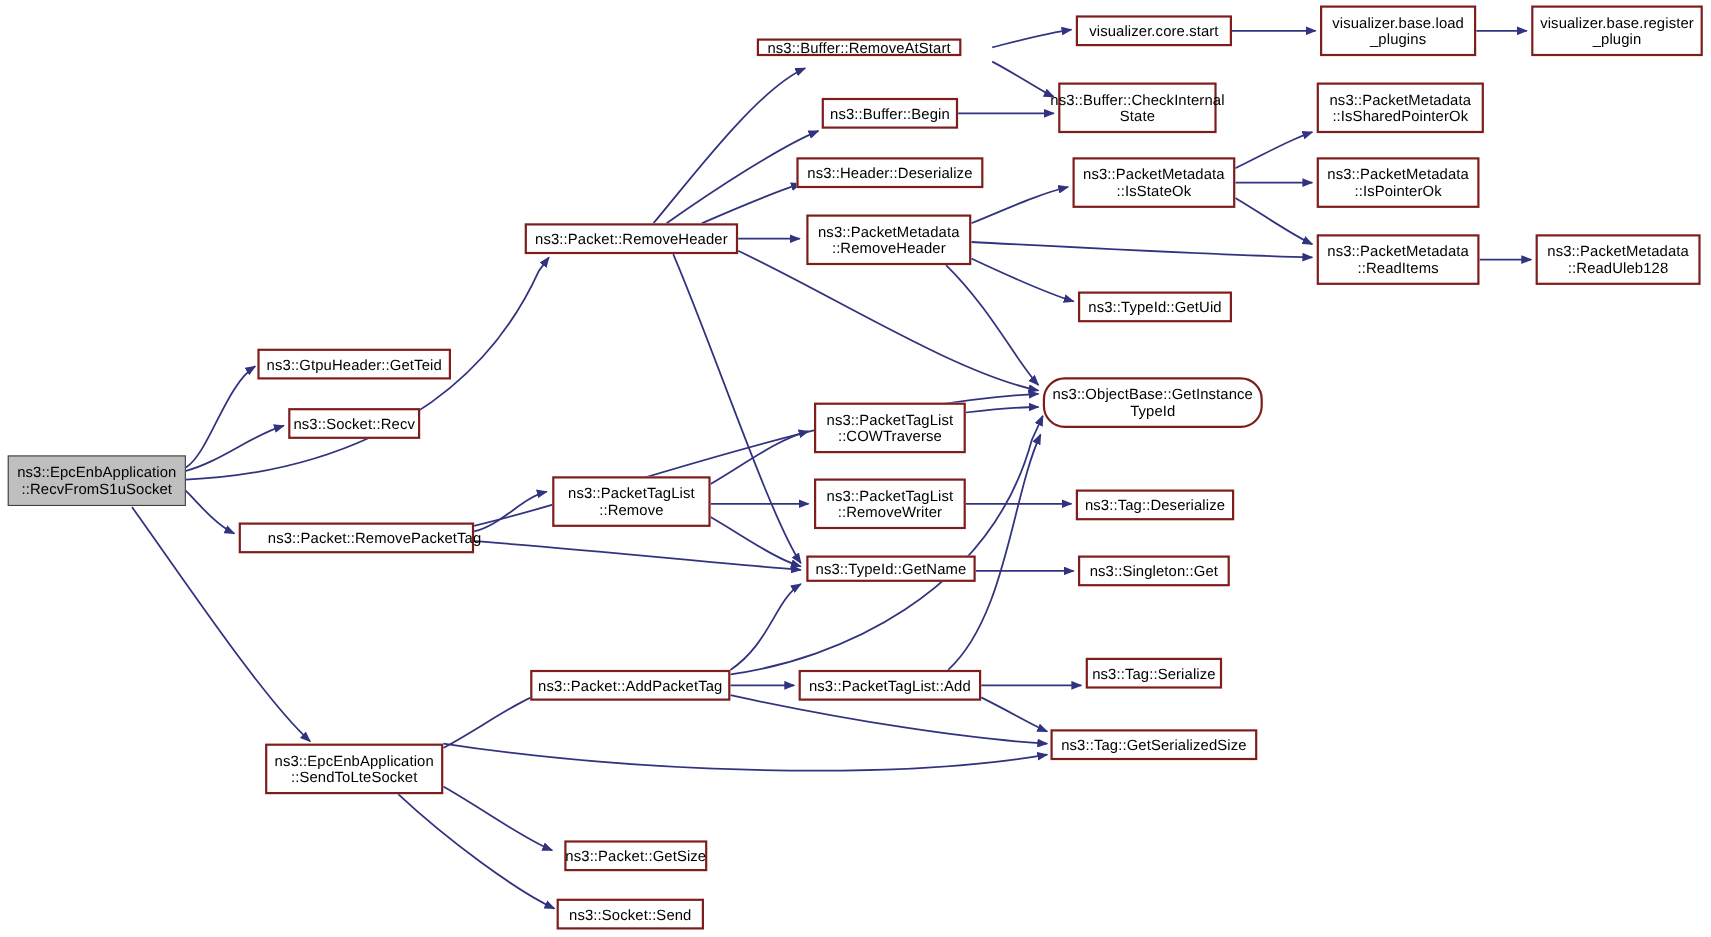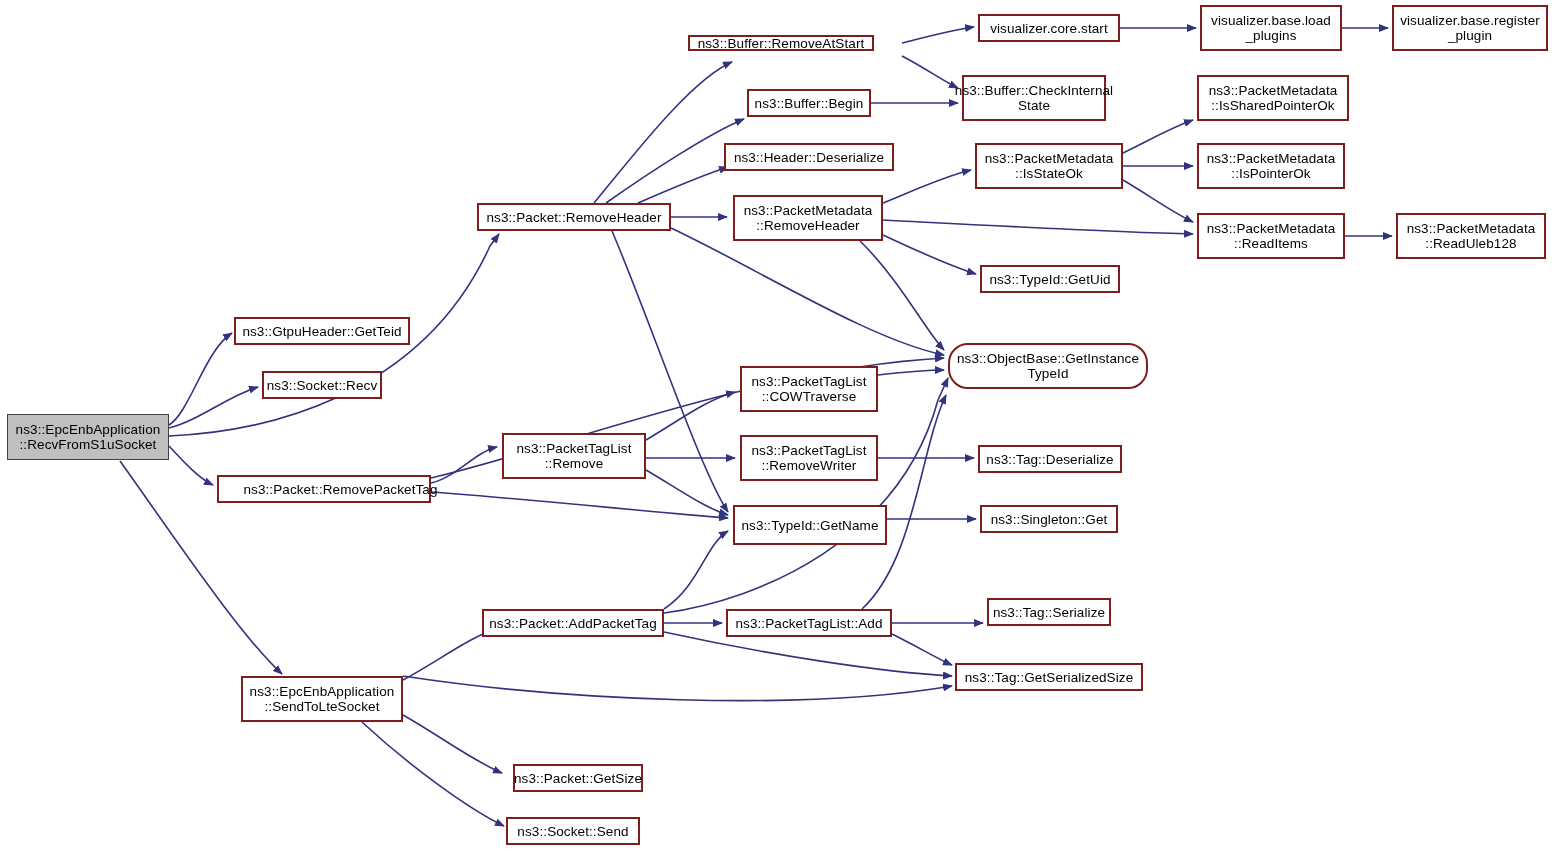--- a/index.html
+++ b/index.html
@@ -149,21 +149,21 @@
       <div class="node" style="left: 506px; top: 817px; width: 134px; height: 28px;"><span class="node-label">ns3::Socket::Send</span></div>
       <div class="node" style="left: 688px; top: 35px; width: 186px; height: 16px;"><span class="node-label">ns3::Buffer::RemoveAtStart</span></div>
       <div class="node" style="left: 747px; top: 89px; width: 124px; height: 28px;"><span class="node-label">ns3::Buffer::Begin</span></div>
       <div class="node" style="left: 724px; top: 143px; width: 170px; height: 28px;"><span class="node-label">ns3::Header::Deserialize</span></div>
       <div class="node" style="left: 733px; top: 195px; width: 150px; height: 46px;"><span class="node-label">ns3::PacketMetadata
 ::RemoveHeader</span></div>
       <div class="node" style="left: 740px; top: 366px; width: 138px; height: 46px;"><span class="node-label">ns3::PacketTagList
 ::COWTraverse</span></div>
       <div class="node" style="left: 740px; top: 435px; width: 138px; height: 46px;"><span class="node-label">ns3::PacketTagList
 ::RemoveWriter</span></div>
-      <div class="node" style="left: 733px; top: 505px; width: 154px; height: 40px;"><span class="node-label">ns3::TypeId::GetName</span></div>
+      <div class="node" style="left: 733px; top: 505px; width: 154px; height: 24px;"><span class="node-label">ns3::TypeId::GetName</span></div>
       <div class="node" style="left: 726px; top: 609px; width: 166px; height: 28px;"><span class="node-label">ns3::PacketTagList::Add</span></div>
       <div class="node" style="left: 978px; top: 14px; width: 142px; height: 28px;"><span class="node-label">visualizer.core.start</span></div>
       <div class="node" style="left: 962px; top: 75px; width: 144px; height: 46px;"><span class="node-label">ns3::Buffer::CheckInternal
 State</span></div>
       <div class="node" style="left: 975px; top: 143px; width: 148px; height: 46px;"><span class="node-label">ns3::PacketMetadata
 ::IsStateOk</span></div>
       <div class="node" style="left: 980px; top: 265px; width: 140px; height: 28px;"><span class="node-label">ns3::TypeId::GetUid</span></div>
       <div class="node" style="left: 948px; top: 343px; width: 200px; height: 46px; border-radius: 20px;"><span class="node-label">ns3::ObjectBase::GetInstance
 TypeId</span></div>
       <div class="node" style="left: 978px; top: 445px; width: 144px; height: 28px;"><span class="node-label">ns3::Tag::Deserialize</span></div>

